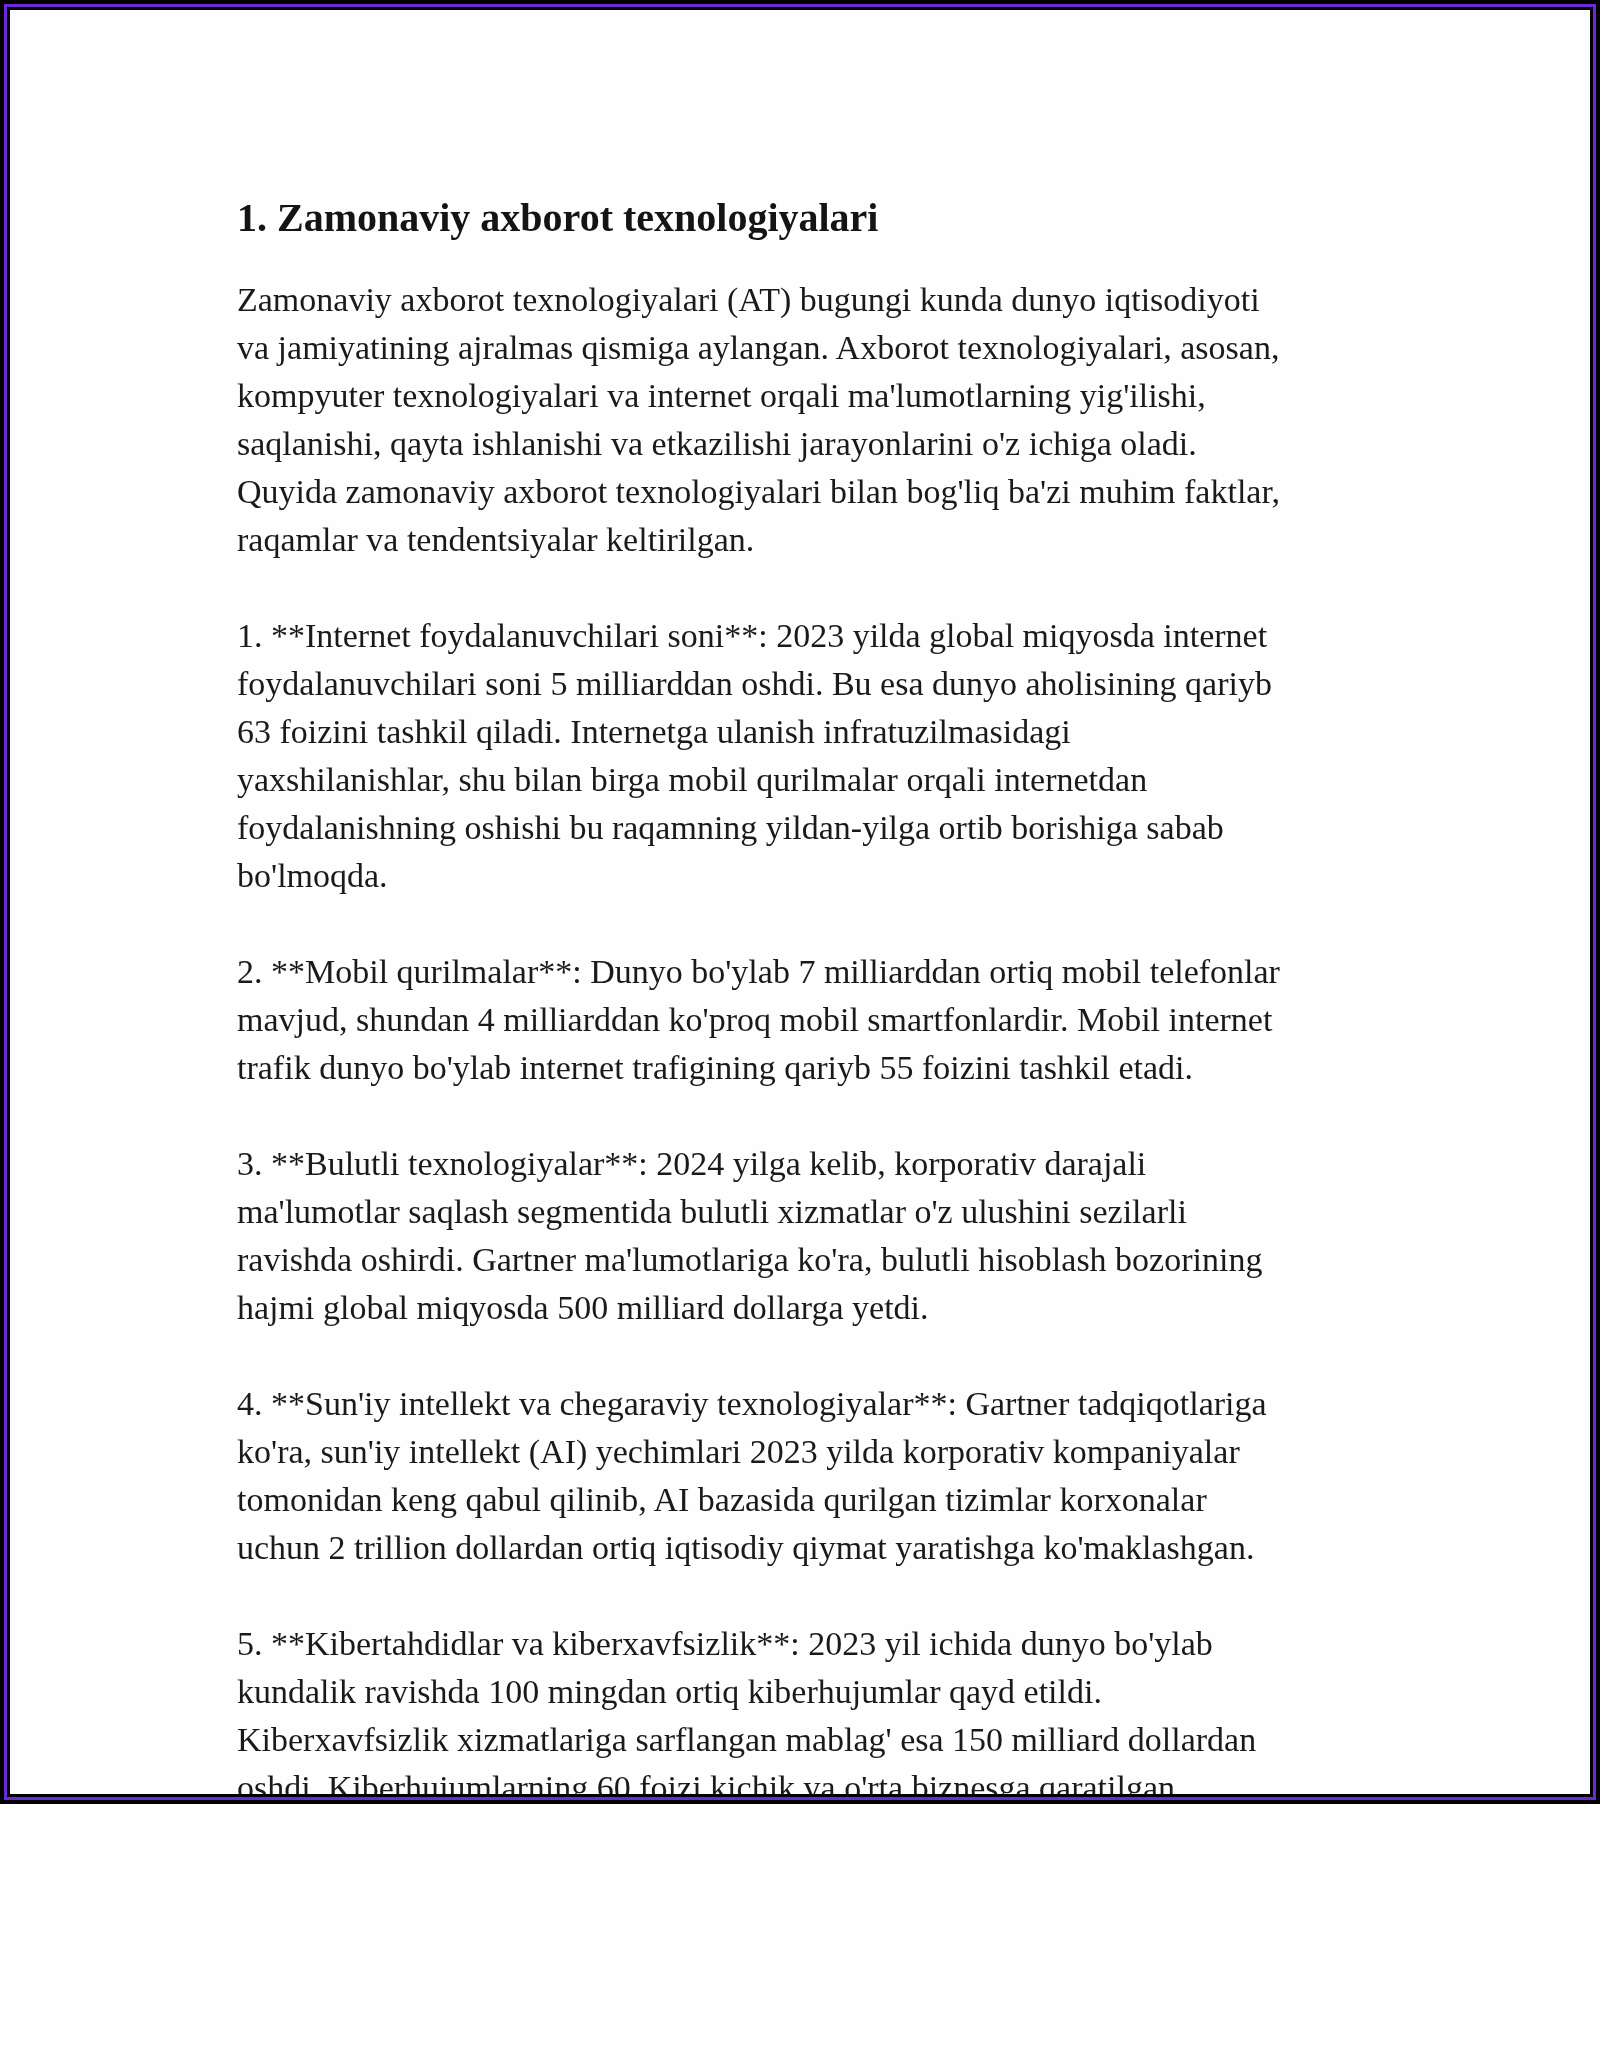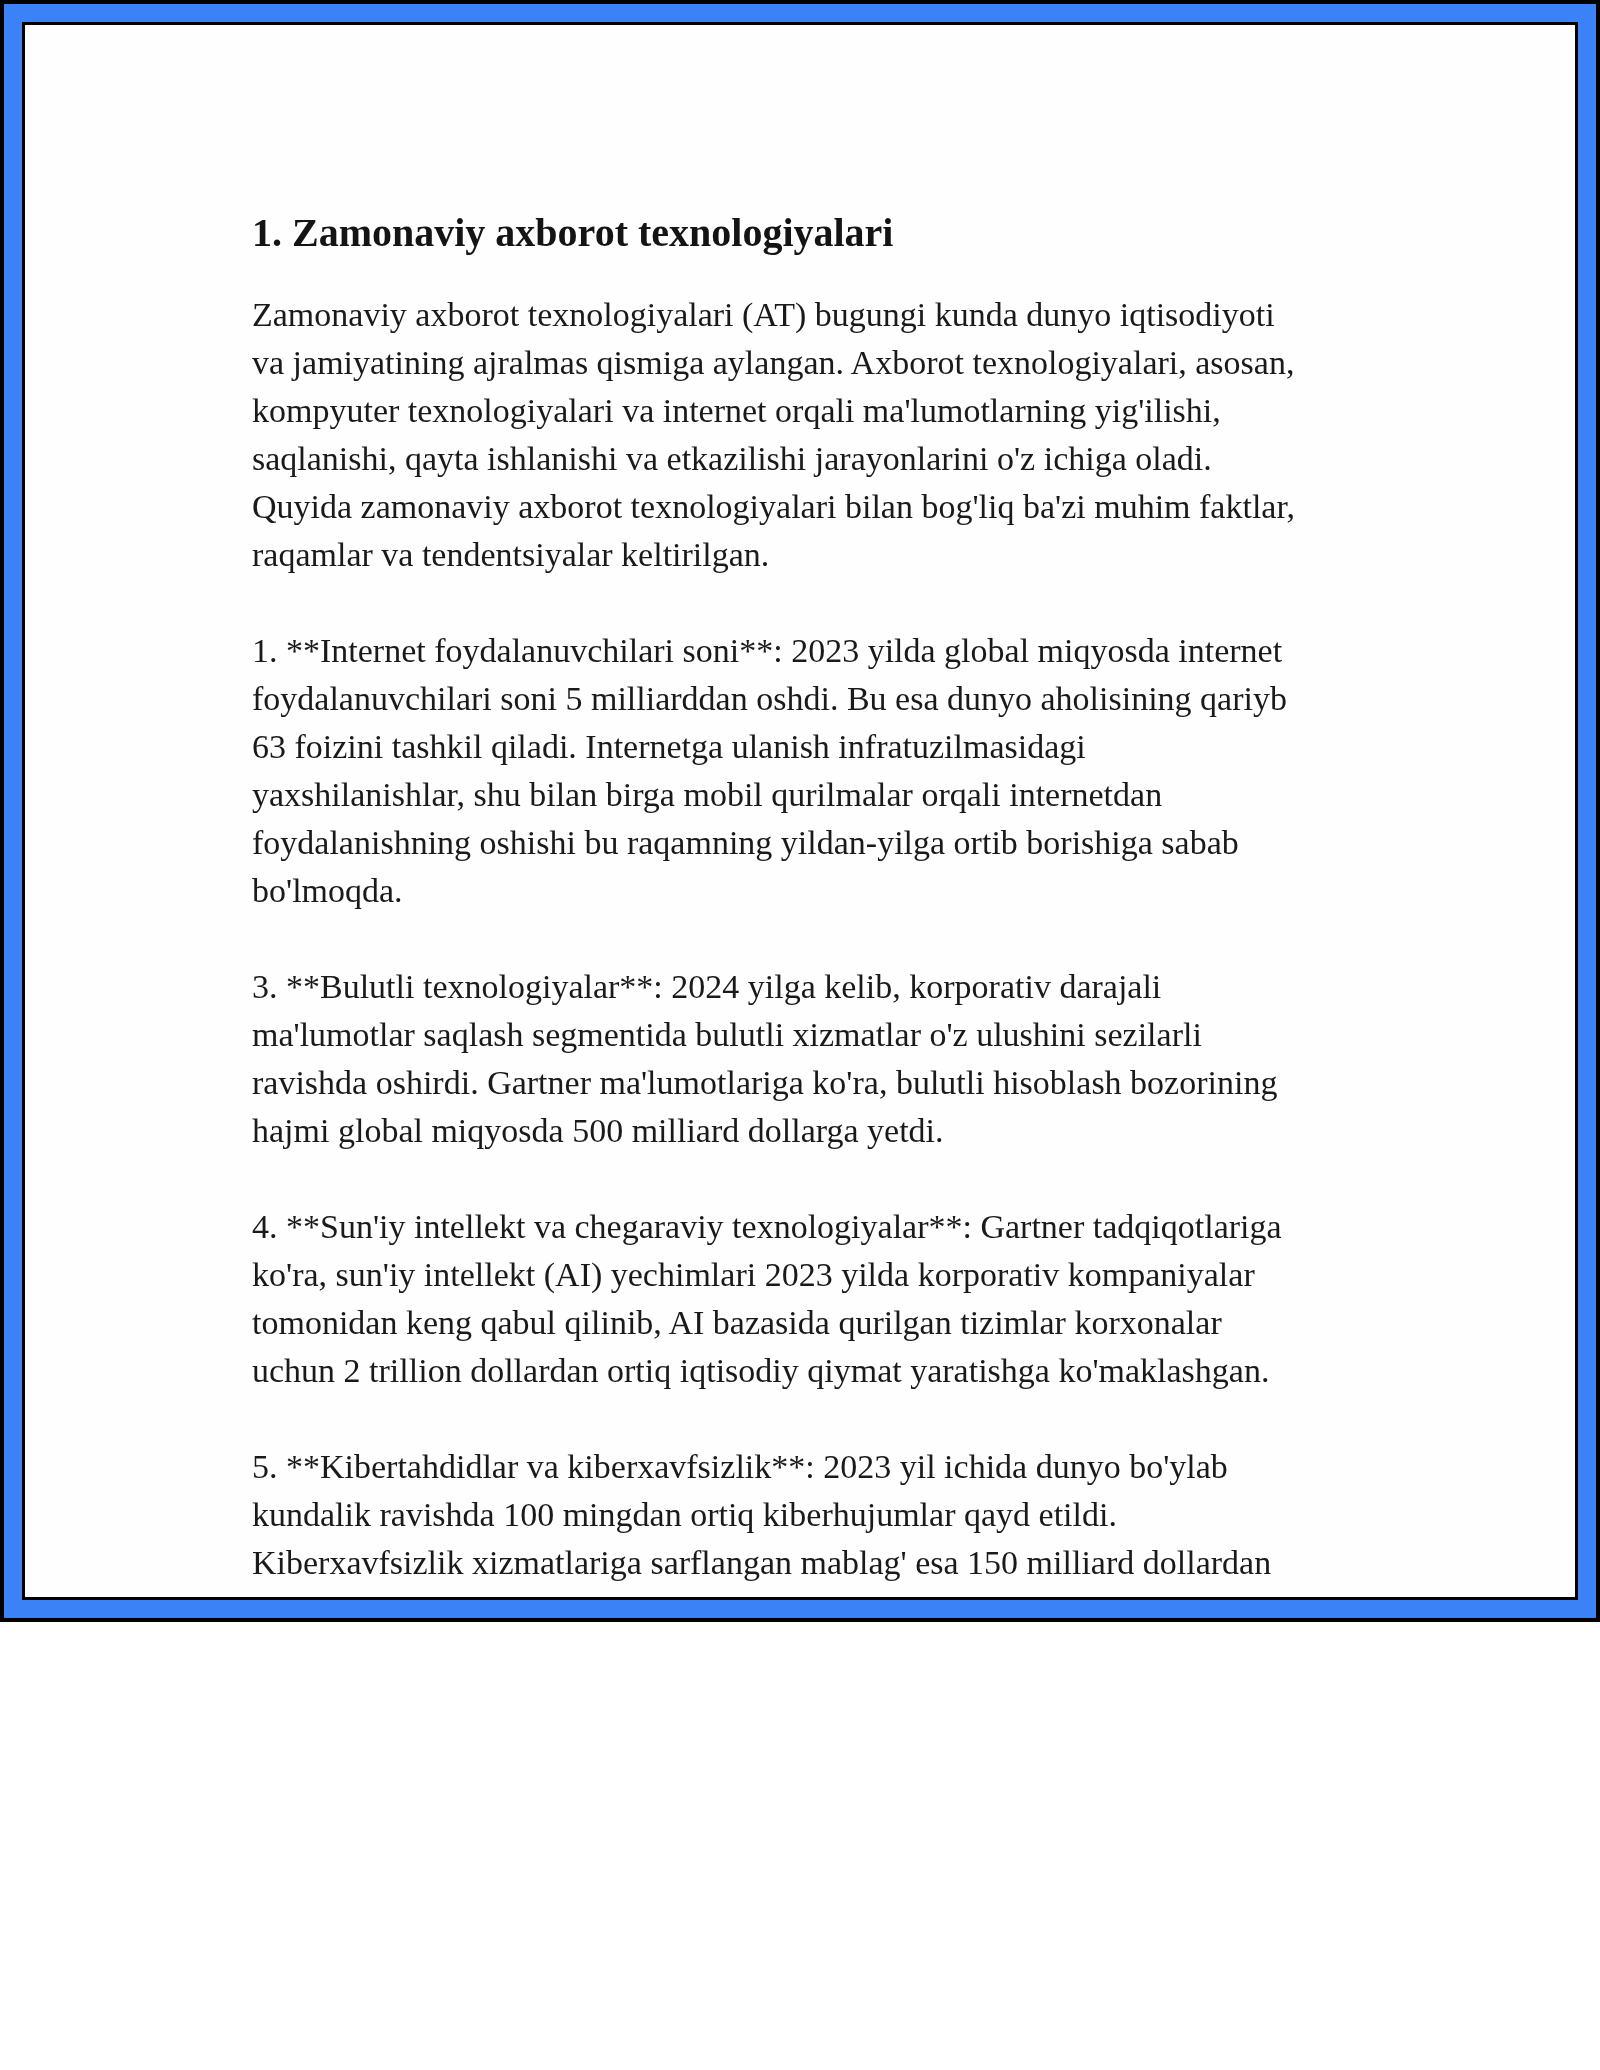--- a/index.html
+++ b/index.html
@@ -3,25 +3,25 @@
 <meta charset="utf-8">
 <style>
   html, body {
     margin: 0;
     padding: 0;
     background: #ffffff;
   }
   .page {
     position: relative;
     width: 1600px;
-    height: 1622px;
+    height: 1804px;
     box-sizing: border-box;
-    background: #3b82f6;
+    background: #6d28d9;
     border: 4px solid #000000;
-    padding: 18px;
+    padding: 3px;
   }
   .inner-frame {
     width: 100%;
     height: 100%;
     box-sizing: border-box;
     border: 3px solid #000000;
     padding: 184px 24px 0 227px;
     overflow: hidden;
     background: #fefefe;
   }
@@ -56,20 +56,23 @@
 Quyida zamonaviy axborot texnologiyalari bilan bog'liq ba'zi muhim faktlar,
 raqamlar va tendentsiyalar keltirilgan.</div>
 
     <div class="para">1. **Internet foydalanuvchilari soni**: 2023 yilda global miqyosda internet
 foydalanuvchilari soni 5 milliarddan oshdi. Bu esa dunyo aholisining qariyb
 63 foizini tashkil qiladi. Internetga ulanish infratuzilmasidagi
 yaxshilanishlar, shu bilan birga mobil qurilmalar orqali internetdan
 foydalanishning oshishi bu raqamning yildan-yilga ortib borishiga sabab
 bo'lmoqda.</div>
 
+    <div class="para">2. **Mobil qurilmalar**: Dunyo bo'ylab 7 milliarddan ortiq mobil telefonlar
+mavjud, shundan 4 milliarddan ko'proq mobil smartfonlardir. Mobil internet
+trafik dunyo bo'ylab internet trafigining qariyb 55 foizini tashkil etadi.</div>
 
     <div class="para">3. **Bulutli texnologiyalar**: 2024 yilga kelib, korporativ darajali
 ma'lumotlar saqlash segmentida bulutli xizmatlar o'z ulushini sezilarli
 ravishda oshirdi. Gartner ma'lumotlariga ko'ra, bulutli hisoblash bozorining
 hajmi global miqyosda 500 milliard dollarga yetdi.</div>
 
     <div class="para">4. **Sun'iy intellekt va chegaraviy texnologiyalar**: Gartner tadqiqotlariga
 ko'ra, sun'iy intellekt (AI) yechimlari 2023 yilda korporativ kompaniyalar
 tomonidan keng qabul qilinib, AI bazasida qurilgan tizimlar korxonalar
 uchun 2 trillion dollardan ortiq iqtisodiy qiymat yaratishga ko'maklashgan.</div>

